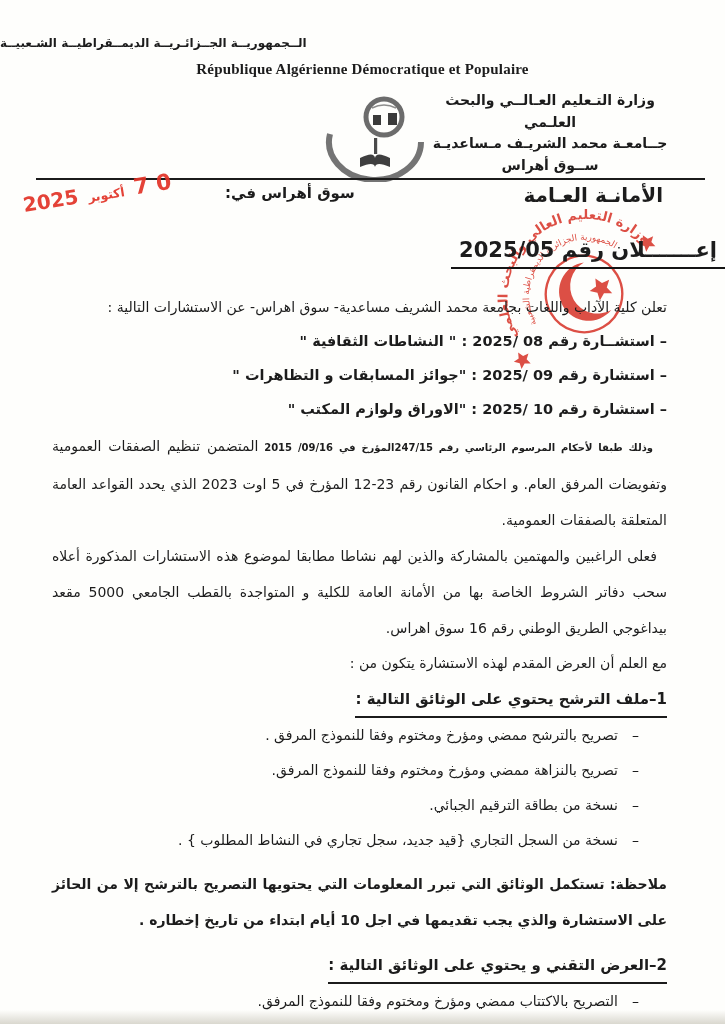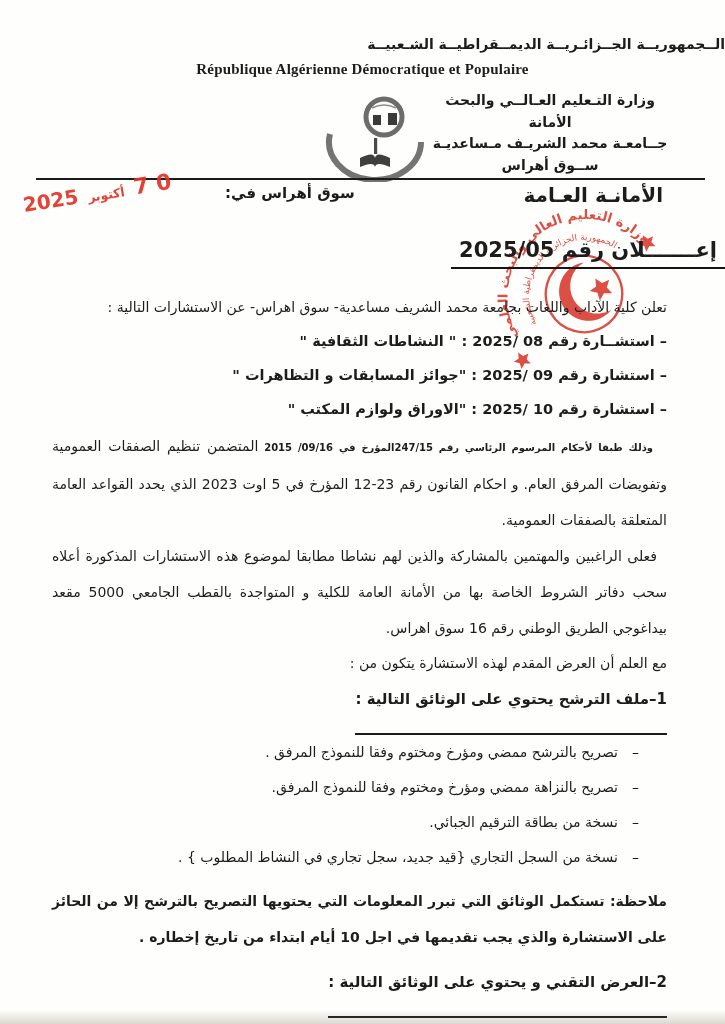--- a/index.html
+++ b/index.html
@@ -1,20 +1,20 @@
 <!DOCTYPE html>
 <html lang="ar"><head>
 <meta charset="utf-8">
 <style>
   html,body{margin:0;padding:0;background:#fdfdfb;}
   .page{position:relative;width:725px;height:1024px;background:#fefefc;overflow:hidden;
         font-family:"DejaVu Sans",sans-serif;color:#1c1c1c;}
   
-  .rep-ar{position:absolute;top:36px;left:0;right:0;text-align:right;
-          font-size:14px;font-weight:bold;direction:rtl;}
+  .rep-ar{position:absolute;top:36px;left:0;right:0;text-align:left;
+          font-size:12px;font-weight:bold;direction:rtl;}
   .rep-fr{position:absolute;top:61px;left:0;right:0;text-align:center;
           font-family:"Liberation Serif",serif;font-size:15px;font-weight:bold;letter-spacing:.2px;}
   .fr-block{position:absolute;top:93px;left:55px;width:300px;
             font-family:"Liberation Serif",serif;font-weight:bold;font-size:13.5px;
             line-height:17.5px;color:#111;}
   .ar-block{position:absolute;top:90px;right:50px;width:250px;text-align:center;
             direction:rtl;font-weight:bold;font-size:14px;line-height:21.5px;}
   .logo{position:absolute;top:94px;left:318px;}
   .divider{position:absolute;top:178px;left:36px;right:20px;border-top:2px solid #1b1b1b;}
   .amana{position:absolute;top:183px;right:62px;direction:rtl;font-weight:bold;font-size:20px;}
@@ -36,21 +36,21 @@
   .content{position:absolute;top:296px;right:58px;left:52px;direction:rtl;
            text-align:right;font-size:14px;}
   .intro{margin:0;line-height:22px;}
   .cons{font-weight:bold;font-size:14.5px;margin-top:12px;line-height:22px;}
   .legal{margin:8px 0 0;line-height:36px;text-align:justify;text-indent:14px;}
   .legal b{font-size:10px;}
   .withdraw{margin:0;line-height:36px;text-align:justify;text-indent:10px;}
   .know{margin:2px 0 0;line-height:30px;}
   .sec-heading{margin:6px 0 0;line-height:30px;}
   .sec-heading span{display:inline-block;font-weight:bold;font-size:15px;
-                    border-bottom:2px solid #1b1b1b;padding-bottom:19px;}
+                    border-bottom:2px solid #1b1b1b;padding-bottom:2px;}
   .bullet{display:flex;gap:14px;padding-right:28px;line-height:35px;}
   .bullet .dash{flex:0 0 auto;}
   .note{margin:8px 0 0;line-height:36px;font-weight:bold;text-align:justify;}
   .sec2{margin-top:12px;}
   .scan-edge{position:absolute;bottom:0;left:0;right:0;height:14px;
              background:linear-gradient(to bottom,rgba(0,0,0,0),rgba(122,115,90,.28));}
 </style>
 </head>
 <body>
 
@@ -66,21 +66,21 @@
       <rect x="55" y="21" width="8" height="10" fill="#3a3a3a" stroke="none"></rect>
       <rect x="70" y="19" width="9" height="12" fill="#3a3a3a" stroke="none"></rect>
       <path d="M 54 14 q 12 -6 24 0" stroke-width="1.4" opacity="0.7"></path>
       <path d="M 12 40 A 46 38 0 1 0 103 48" stroke-width="6" opacity="0.85"></path>
       <rect x="56" y="44" width="3.2" height="16" fill="#4a4a4a" stroke="none"></rect>
       <path d="M 42 64 q 14 -7 15 0 q 1 -7 15 0 l 0 9 q -14 -6 -15 0 q -1 -6 -15 0 Z" fill="#3f3f3f" stroke="none"></path>
     </g>
   </svg>
 
   <div class="ar-block">
-    <div>وزارة التـعليم العـالــي والبحث الأمانة</div>
+    <div>وزارة التـعليم العـالــي والبحث العلـمي</div>
     <div>جــامعـة محمد الشريـف مـساعديـة</div>
     <div>ســوق أهراس</div>
   </div>
 
   <div class="divider"></div>
 
   <div class="amana">الأمانـة العـامة</div>
   <div class="place">سوق أهراس في:</div>
 
   <div class="date-stamp">

